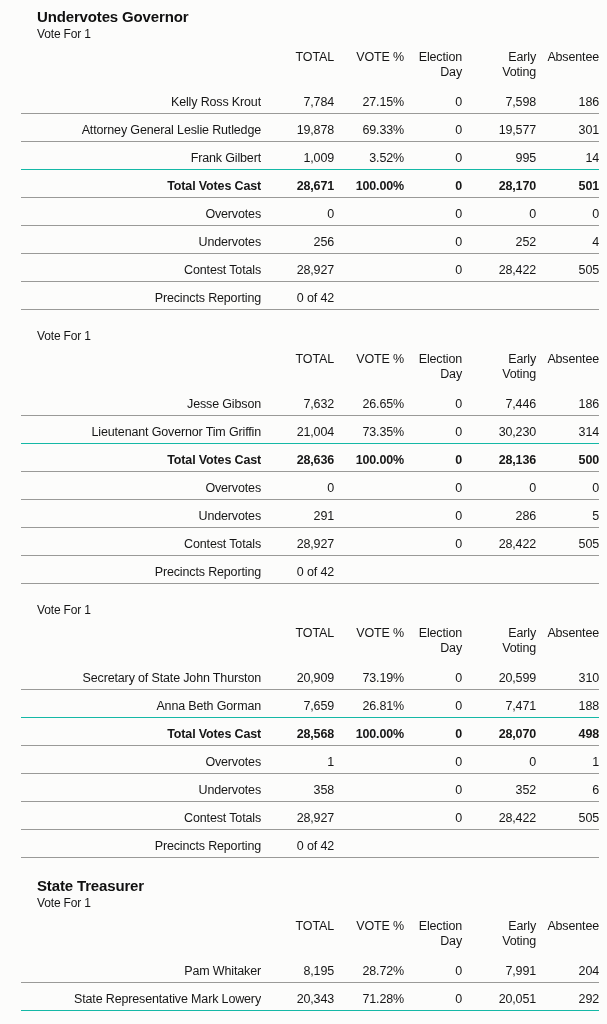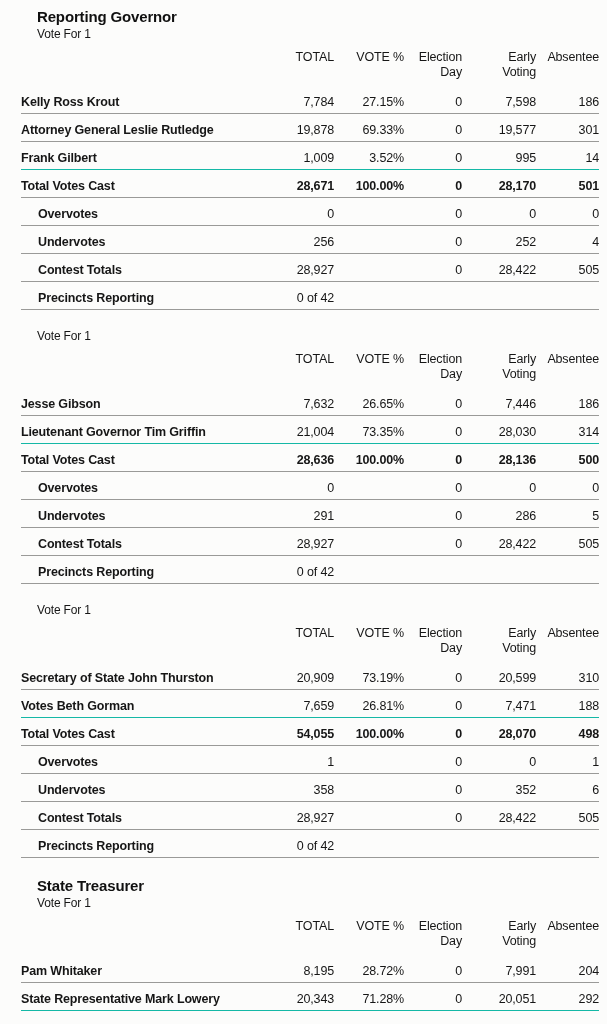--- a/index.html
+++ b/index.html
@@ -64,36 +64,35 @@
   }
   tbody td {
     text-align: right;
     height: 23px;
     vertical-align: bottom;
     padding: 0 0 4px 0;
     overflow: hidden;
     white-space: nowrap;
   }
   tbody td.name {
-    text-align: left;
-    font-weight: bold;
+    text-align: right;
   }
   tr.style-total {
     font-weight: 700;
   }
   tr.style-sub td.name {
     padding-left: 17px;
   }
 </style>
 </head>
 <body>
 
 <div class="page" id="page">
   <section class="contest">
-    <h2 class="contest-title">Reporting Governor</h2>
+    <h2 class="contest-title">Undervotes Governor</h2>
     <div class="vote-for">Vote For 1</div>
     <table class="results">
       <colgroup>
         <col class="c-name">
           <col class="c-total">
           <col class="c-pct">
           <col class="c-eday">
           <col class="c-early">
           <col class="c-absentee">
       </colgroup>
@@ -216,21 +215,21 @@
     <td>0</td>
     <td>7,446</td>
     <td>186</td>
   </tr>
 
   <tr class="style-candidate pre-total">
     <td class="name">Lieutenant Governor Tim Griffin</td>
     <td>21,004</td>
     <td>73.35%</td>
     <td>0</td>
-    <td>28,030</td>
+    <td>30,230</td>
     <td>314</td>
   </tr>
 
   <tr class="style-total">
     <td class="name">Total Votes Cast</td>
     <td>28,636</td>
     <td>100.00%</td>
     <td>0</td>
     <td>28,136</td>
     <td>500</td>
@@ -302,31 +301,31 @@
   <tr class="style-candidate">
     <td class="name">Secretary of State John Thurston</td>
     <td>20,909</td>
     <td>73.19%</td>
     <td>0</td>
     <td>20,599</td>
     <td>310</td>
   </tr>
 
   <tr class="style-candidate pre-total">
-    <td class="name">Votes Beth Gorman</td>
+    <td class="name">Anna Beth Gorman</td>
     <td>7,659</td>
     <td>26.81%</td>
     <td>0</td>
     <td>7,471</td>
     <td>188</td>
   </tr>
 
   <tr class="style-total">
     <td class="name">Total Votes Cast</td>
-    <td>54,055</td>
+    <td>28,568</td>
     <td>100.00%</td>
     <td>0</td>
     <td>28,070</td>
     <td>498</td>
   </tr>
 
   <tr class="style-sub">
     <td class="name">Overvotes</td>
     <td>1</td>
     <td></td>

